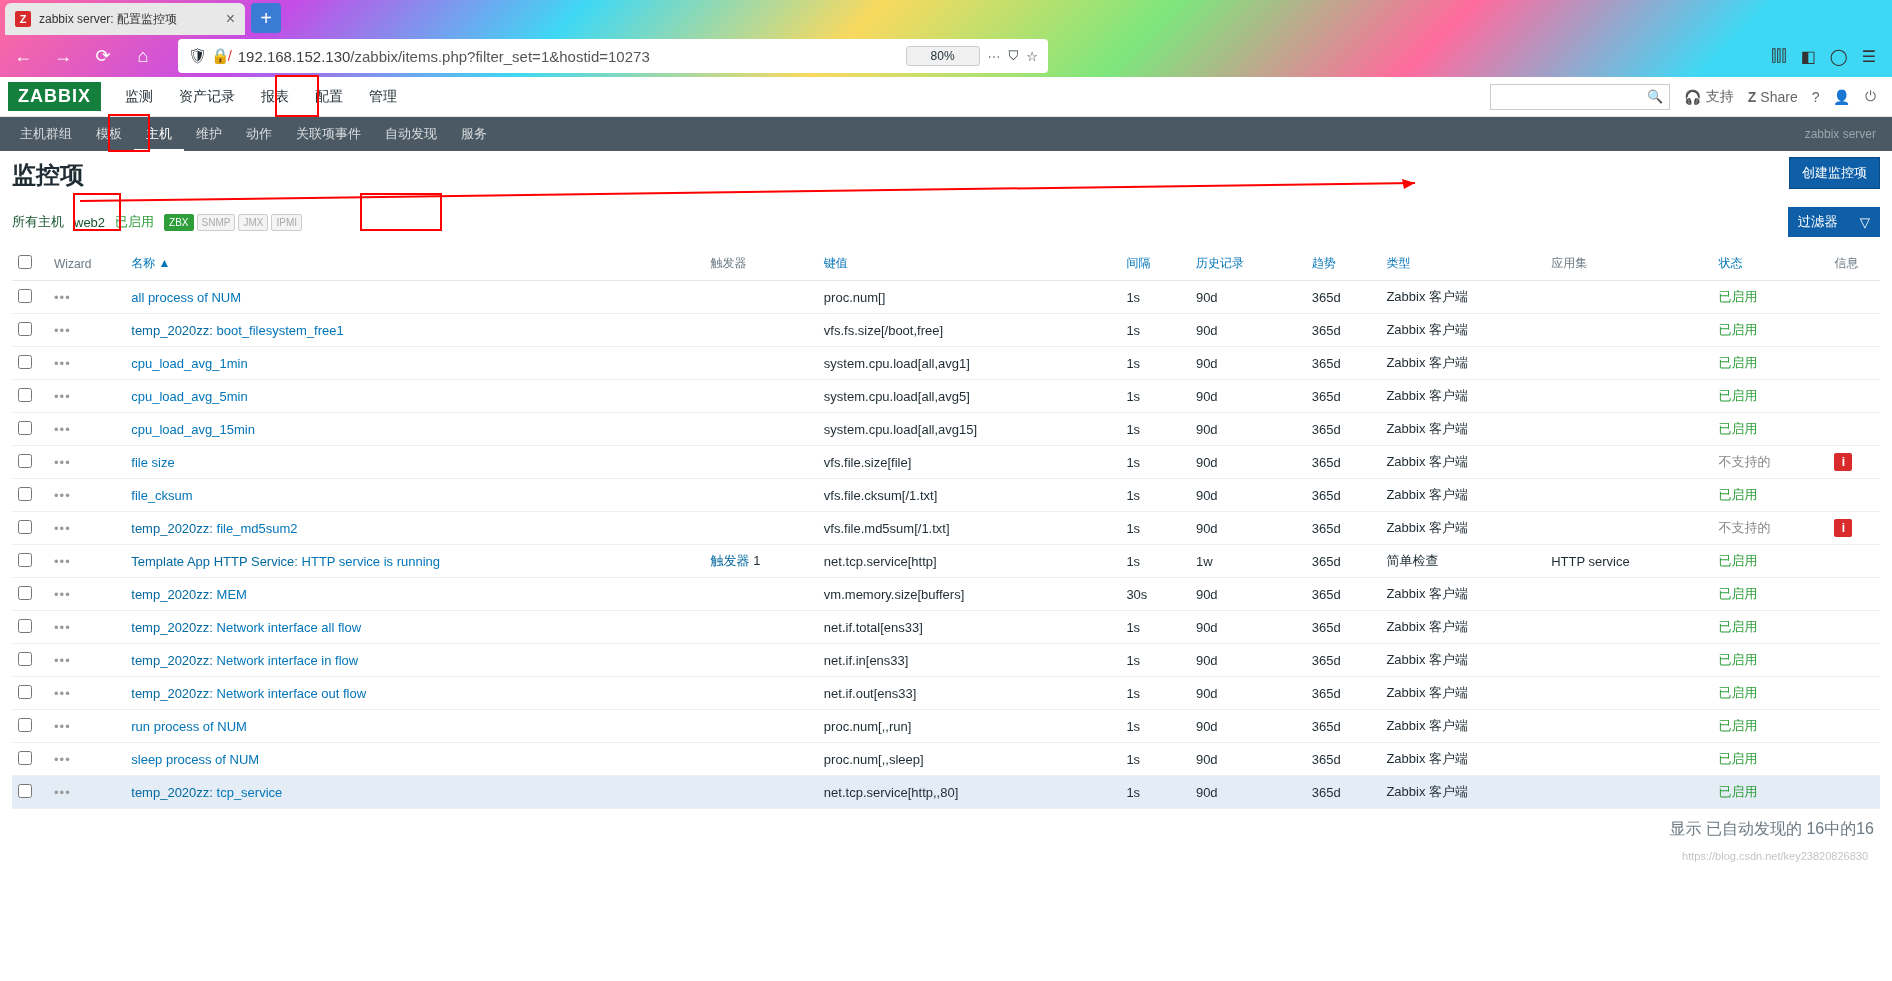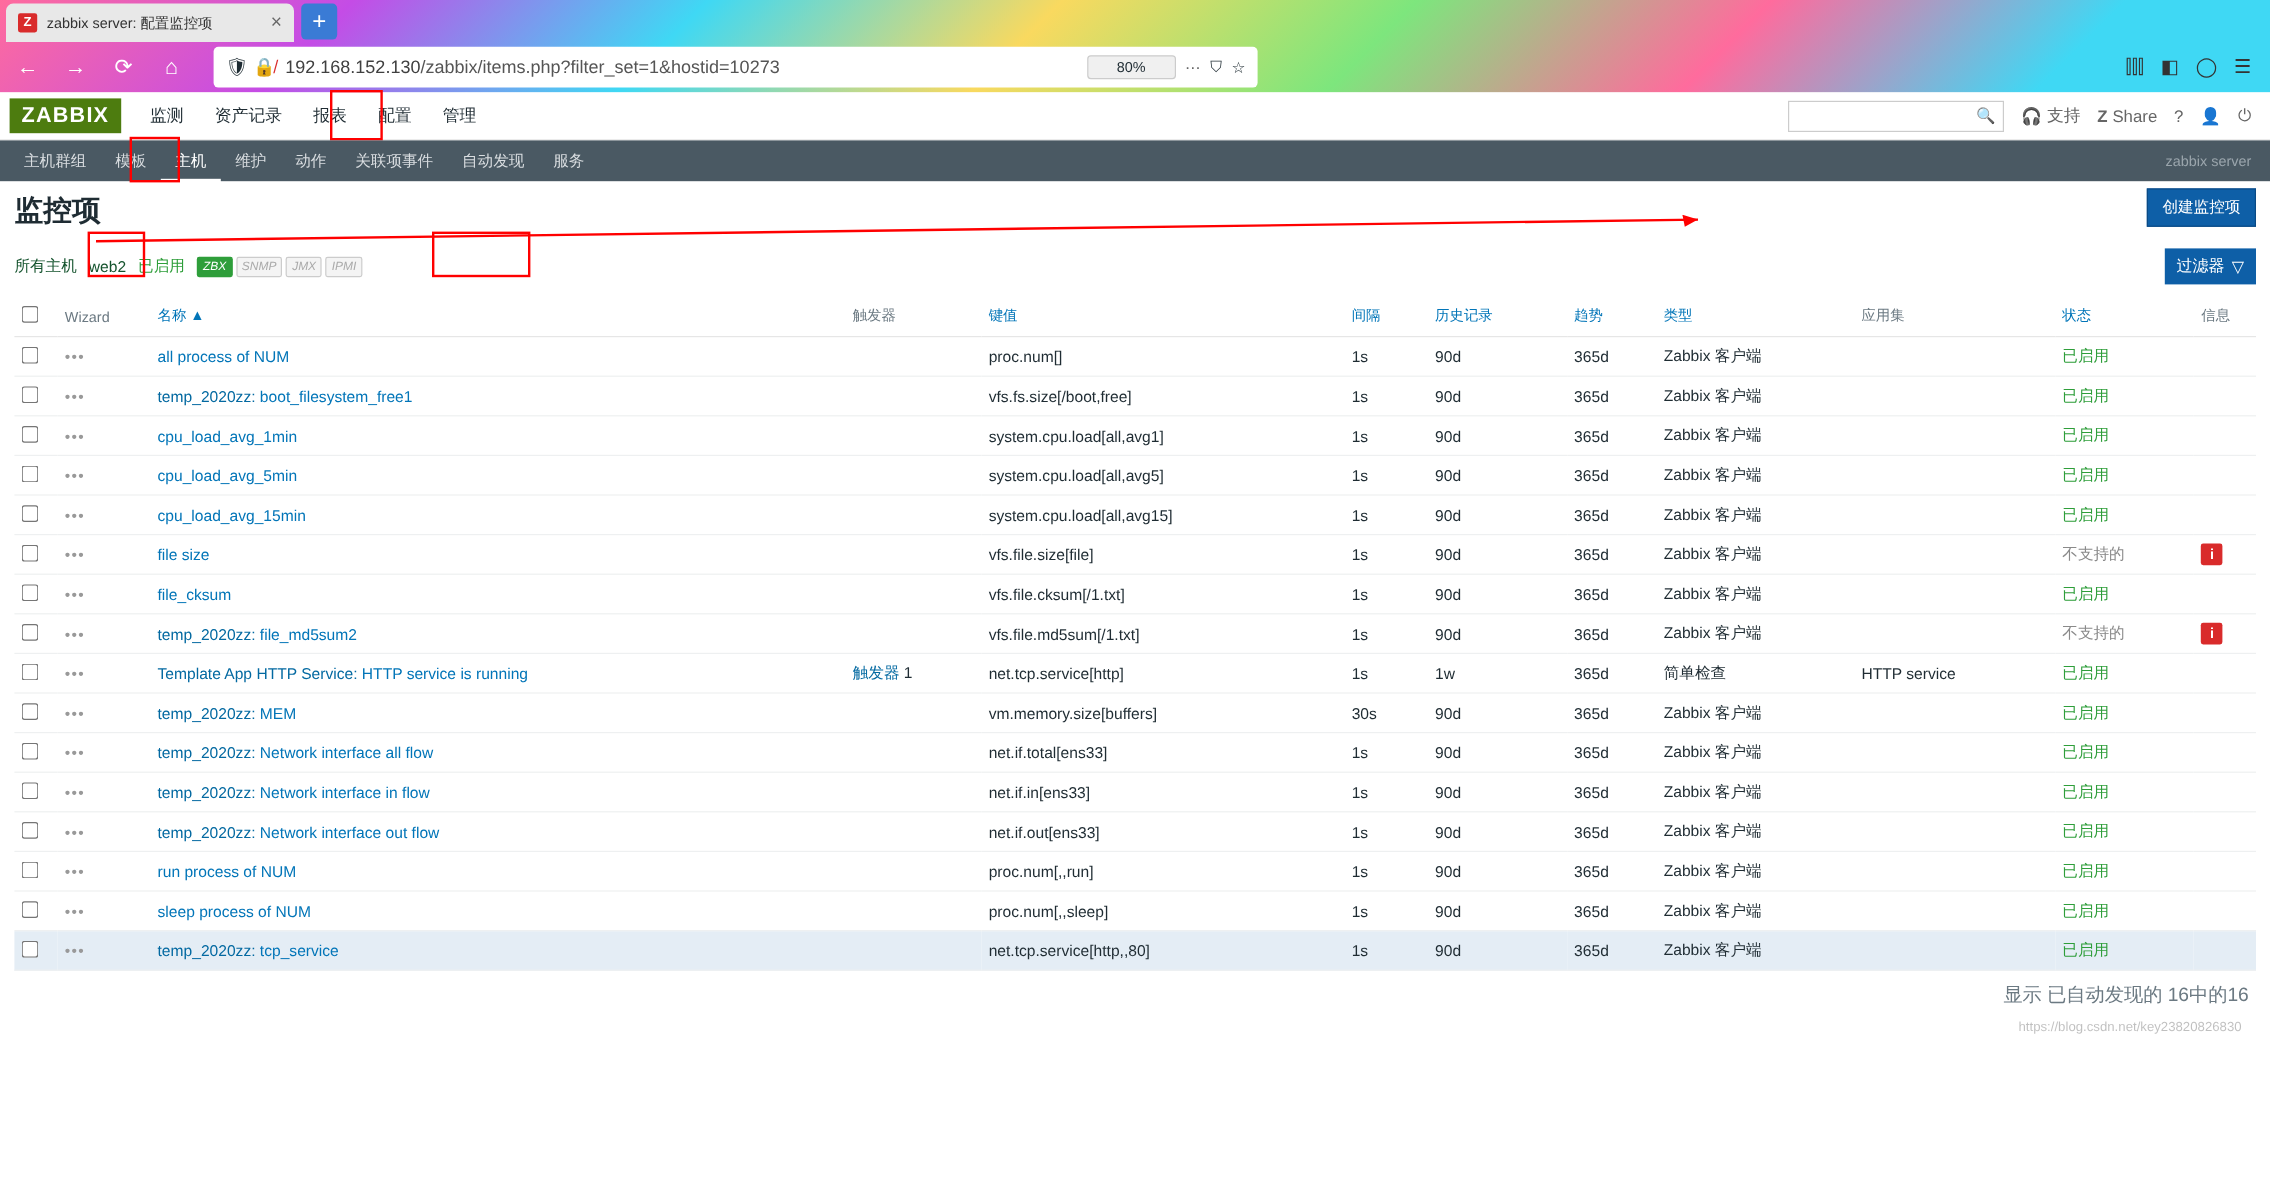--- a/index.html
+++ b/index.html
@@ -20,21 +20,21 @@
 .shield { font-size:15px; }
 .lock-struck { color:#d92b2b; font-size:15px; position:relative; }
 .url-text { flex:1; font-size:15px; color:#555; }
 .url-text .host { color:#404040; }
 .zoom-badge { background:#f0f0f0; border:1px solid #ccc; padding:2px 24px; border-radius:3px; font-size:12px; }
 .right-icons { display:flex; gap:14px; align-items:center; margin-left:auto; margin-right:8px; }
 .right-icons span { color:#333; font-size:16px; cursor:pointer; }
 
 
 .zbx-header { height:40px; background:#fff; border-bottom:1px solid #e6e6e6; display:flex; align-items:center; padding-left:8px; }
-.zbx-logo { background:#4d7c0f; color:#fff; font-weight:bold; font-size:18px; padding:4px 10px; letter-spacing:1px; }
+.zbx-logo { background:#15803d; color:#fff; font-weight:bold; font-size:18px; padding:4px 10px; letter-spacing:1px; }
 .top-nav { display:flex; margin-left:12px; gap:2px; }
 .top-nav a { padding:10px 12px; color:#1f2c33; text-decoration:none; font-size:14px; }
 .top-nav a.active-main { position:relative; }
 .header-right { margin-left:auto; display:flex; align-items:center; gap:14px; padding-right:16px; }
 .search-box { width:180px; height:26px; border:1px solid #ccc; display:flex; align-items:center; padding:0 6px; color:#999; }
 .header-ico { color:#666; font-size:14px; cursor:pointer; display:flex; align-items:center; gap:4px; }
 
 
 .sub-nav { height:34px; background:#4a5963; display:flex; align-items:center; padding-left:8px; }
 .sub-nav a { color:#d9dde0; padding:8px 12px; text-decoration:none; font-size:13px; }
@@ -42,26 +42,26 @@
 .sub-nav .right-label { margin-left:auto; color:#9aa5ac; padding-right:16px; font-size:12px; }
 
 
 .page { padding:8px 12px; position:relative; }
 .page-title { font-size:24px; color:#1f2c33; }
 .create-btn { position:absolute; right:12px; top:6px; background:#0e5fa7; color:#fff; border:1px solid #0a4a85; padding:6px 12px; font-size:13px; cursor:pointer; }
 .breadcrumb-row { display:flex; align-items:center; gap:10px; margin-top:16px; font-size:13px; }
 .breadcrumb-row a { color:#14532d; text-decoration:none; }
 .breadcrumb-row .enabled { color:#2e9e3a; }
 .badges { display:flex; gap:3px; }
-.badge { font-size:10px; padding:2px 4px; border:1px solid #ccc; background:#f4f4f4; color:#aaa; border-radius:2px;font-style:italic; }
+.badge { font-size:10px; padding:2px 4px; border:1px solid #ccc; background:#f4f4f4; color:#aaa; border-radius:2px; }
 .badge.zbx { background:#2e9e3a; color:#fff; border-color:#2e9e3a; }
 .tab-links { display:flex; gap:18px; }
 .tab-links a { color:#0275b8; text-decoration:none; }
 .tab-links .cnt { color:#6b7982; font-size:12px; margin-left:2px; }
-.filter-btn { margin-left:auto; background:#0e5fa7; color:#fff; border:none; padding:6px 10px; display:flex; align-items:center; gap:6px; cursor:pointer; }
+.filter-btn { margin-left:auto; background:#0e5fa7; color:#fff; border:none; padding:6px 10px; display:flex; align-items:center; gap:22px; cursor:pointer; }
 
 
 table { width:100%; border-collapse:collapse; margin-top:10px; }
 th { text-align:left; font-weight:normal; color:#6b7982; padding:8px 6px; border-bottom:1px solid #e6e6e6; font-size:12px; }
 th a { color:#0275b8; text-decoration:none; }
 td { padding:7px 6px; border-bottom:1px solid #eef0f1; font-size:13px; color:#1f2c33; vertical-align:middle; }
 tr.highlight td { background:#e4edf5; }
 td a { color:#0275b8; text-decoration:none; }
 td .prefix { color:#0369a1; }
 .status-en { color:#2e9e3a; }

